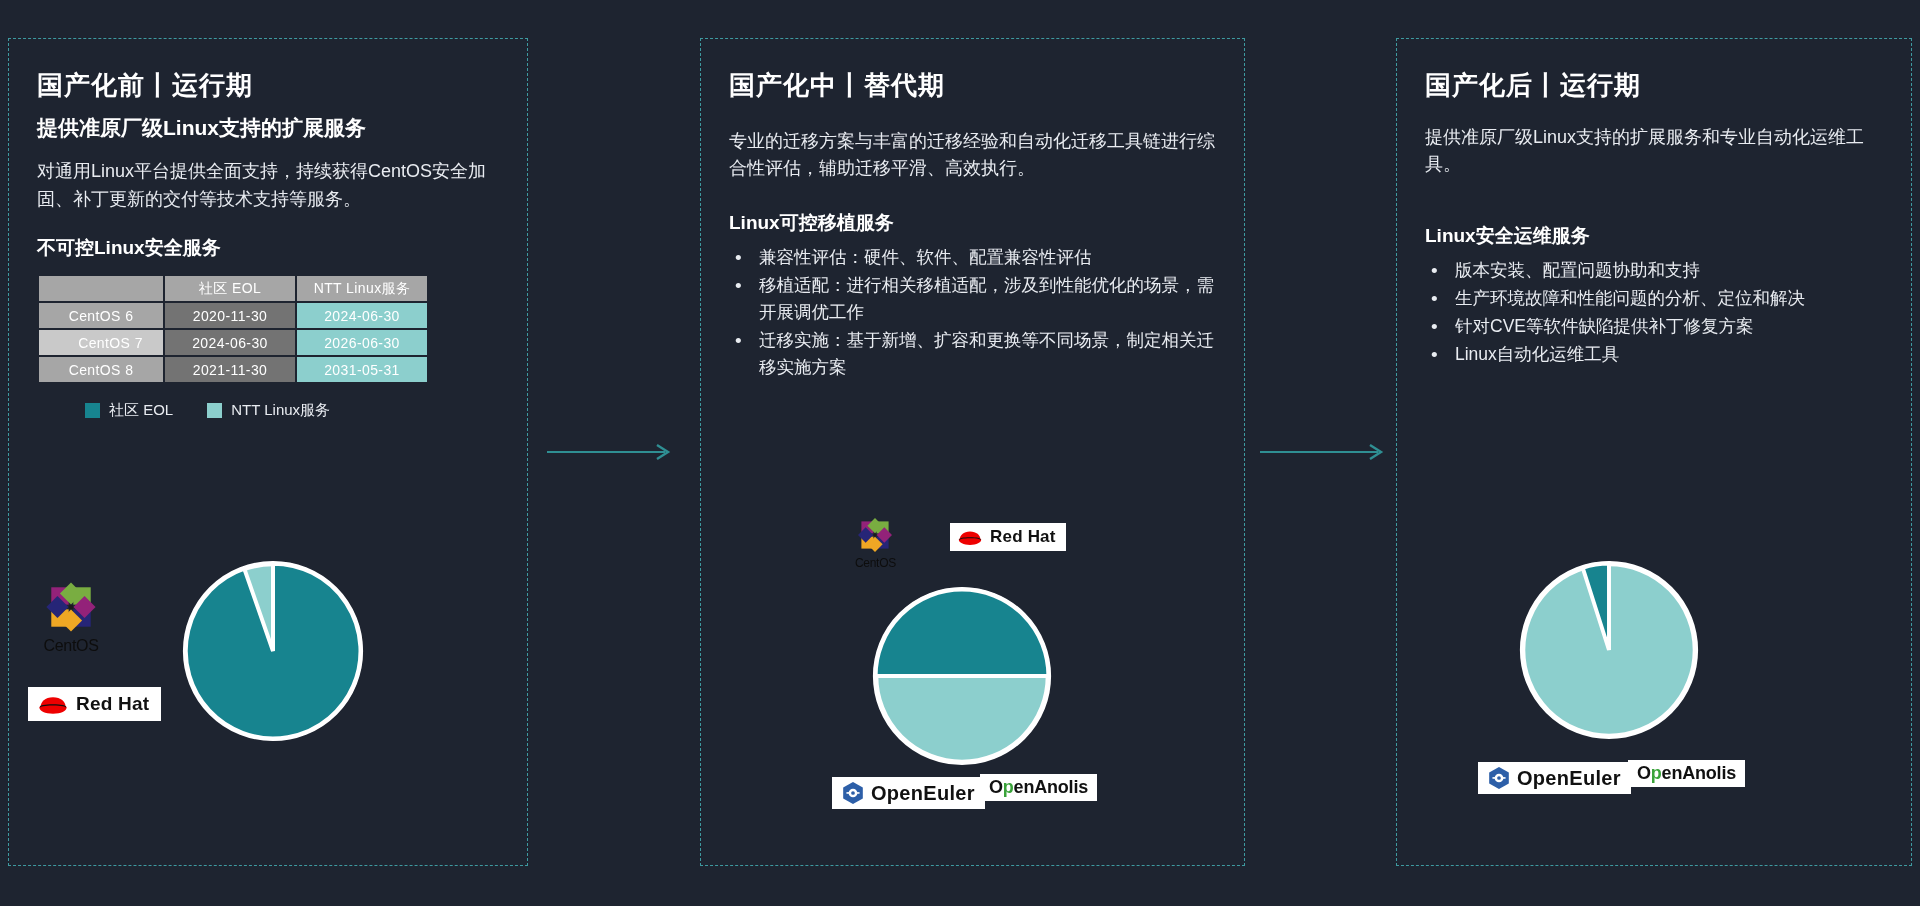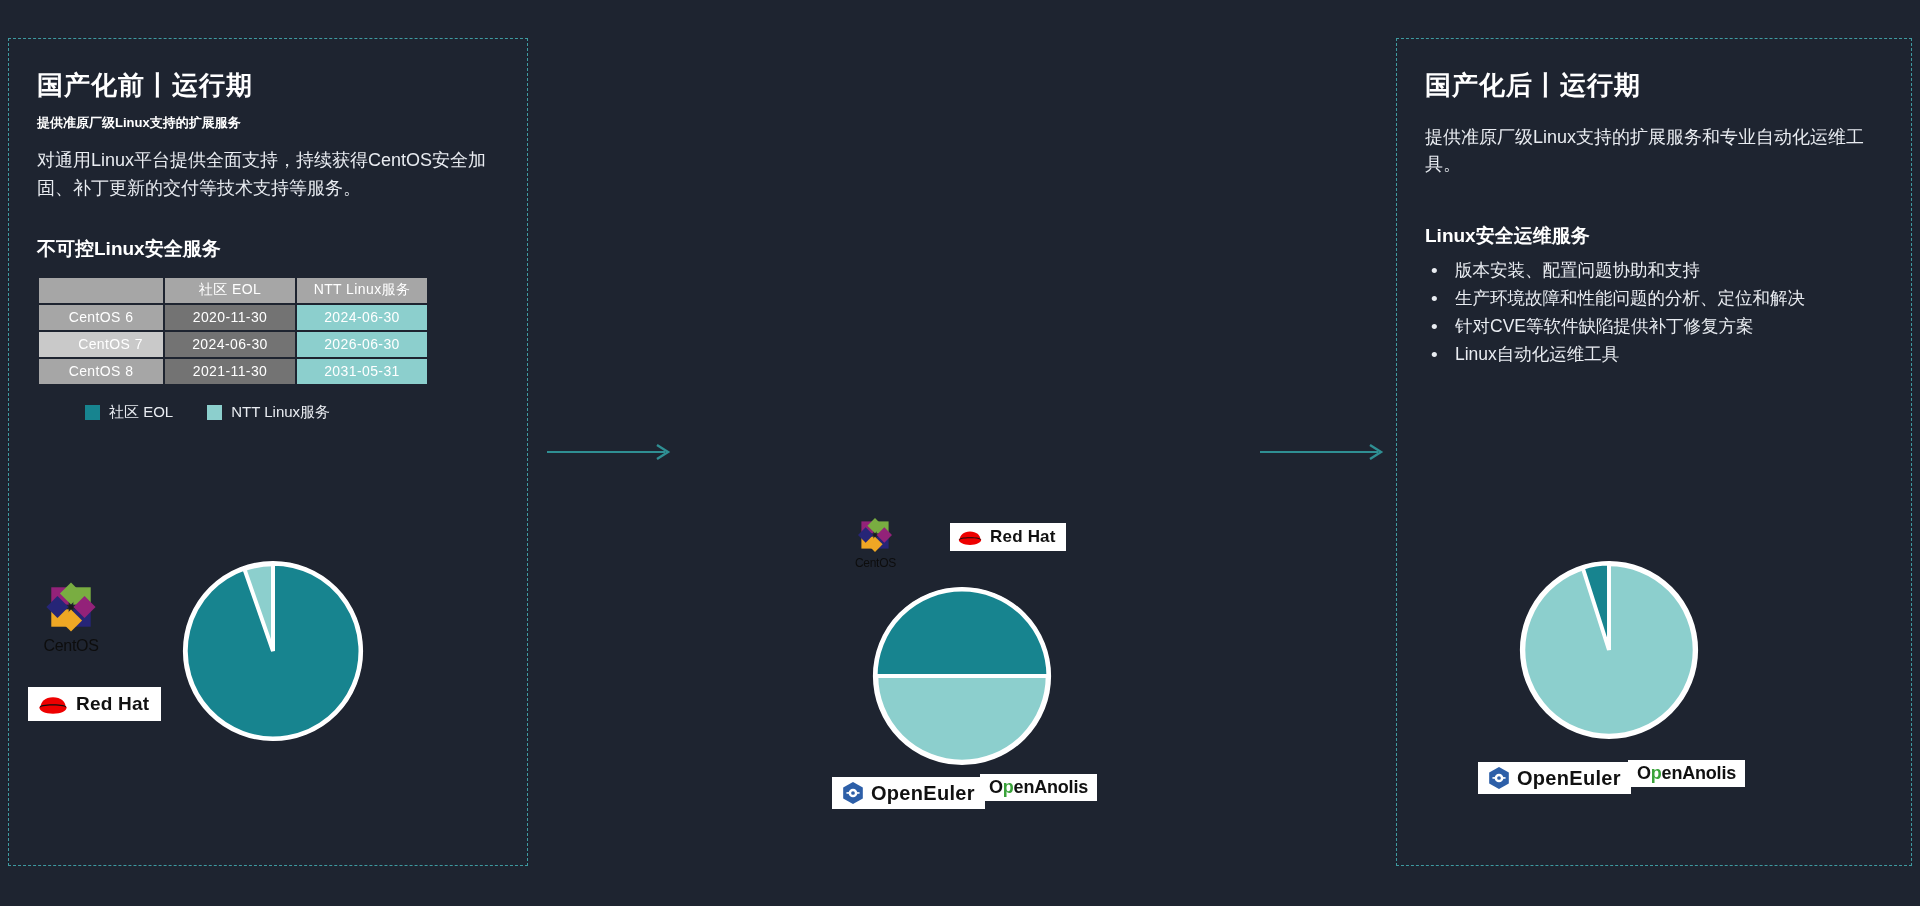--- a/index.html
+++ b/index.html
@@ -21,30 +21,30 @@
   }
   #panel-1 { left: 8px;    width: 520px; }
   #panel-2 { left: 700px;  width: 545px; }
   #panel-3 { left: 1396px; width: 516px; }
 
   .p-title {
     font-size: 26px; font-weight: bold; color: #ffffff;
     letter-spacing: 1px; line-height: 1.25;
   }
   .p-subtitle {
-    font-size: 13px; font-weight: bold; color: #ffffff;
+    font-size: 21px; font-weight: bold; color: #ffffff;
     margin-top: 12px; line-height: 1.35;
   }
   .p-body {
     font-size: 18px; color: #e9ecf1; line-height: 1.55;
     margin-top: 16px; font-weight: 300;
   }
   .p-section {
     font-size: 19px; font-weight: bold; color: #ffffff;
-    margin-top: 34px; line-height: 1.3;
+    margin-top: 22px; line-height: 1.3;
   }
   ul.p-list { list-style: none; margin-top: 8px; }
   ul.p-list li {
     position: relative;
     font-size: 17.5px; color: #e9ecf1; line-height: 1.55;
     padding-left: 30px; margin-bottom: 1px; font-weight: 300;
   }
   ul.p-list li::before {
     content: "\2022";
     position: absolute; left: 6px; top: -1px;
@@ -177,20 +177,30 @@
   <svg class="abs" style="left:182px; top:560px;" width="182" height="182" viewBox="0 0 100 100">
     <circle cx="50" cy="50" r="48" fill="#8ccfcd" stroke="#ffffff" stroke-width="3"></circle>
     <path d="M50,50 L50,2 A48,48 0 1 1 34.2,4.7 Z" fill="#17848f" stroke="#ffffff" stroke-width="2.2"></path>
   </svg>
 
   <svg class="arrow" style="left:545px; top:440px;" width="135" height="24">
     <line x1="2" y1="12" x2="120" y2="12" stroke="#2f8f93" stroke-width="2.2"></line>
     <polyline points="112,5 123,12 112,19" fill="none" stroke="#2f8f93" stroke-width="2.4"></polyline>
   </svg>
 
+  <div class="panel" id="panel-2">
+    <div class="p-title">国产化中丨替代期</div>
+    <div class="p-body" style="margin-top:26px;">专业的迁移方案与丰富的迁移经验和自动化迁移工具链进行综合性评估，辅助迁移平滑、高效执行。</div>
+    <div class="p-section" style="margin-top:28px;">Linux可控移植服务</div>
+    <ul class="p-list">
+      <li>兼容性评估：硬件、软件、配置兼容性评估</li>
+      <li>移植适配：进行相关移植适配，涉及到性能优化的场景，需开展调优工作</li>
+      <li>迁移实施：基于新增、扩容和更换等不同场景，制定相关迁移实施方案</li>
+    </ul>
+  </div>
 
   <div class="abs centos-wrap" style="left:855px; top:515px;">
     <svg width="40" height="40" viewBox="0 0 100 100">
       <g transform="translate(50,50)">
         <rect x="-34" y="-34" width="30" height="30" fill="#932279"></rect>
         <rect x="4" y="-34" width="30" height="30" fill="#79ad41"></rect>
         <rect x="-34" y="4" width="30" height="30" fill="#efa724"></rect>
         <rect x="4" y="4" width="30" height="30" fill="#262577"></rect>
         <g transform="rotate(45)">
           <rect x="-30" y="-30" width="27" height="27" fill="#79ad41"></rect>

